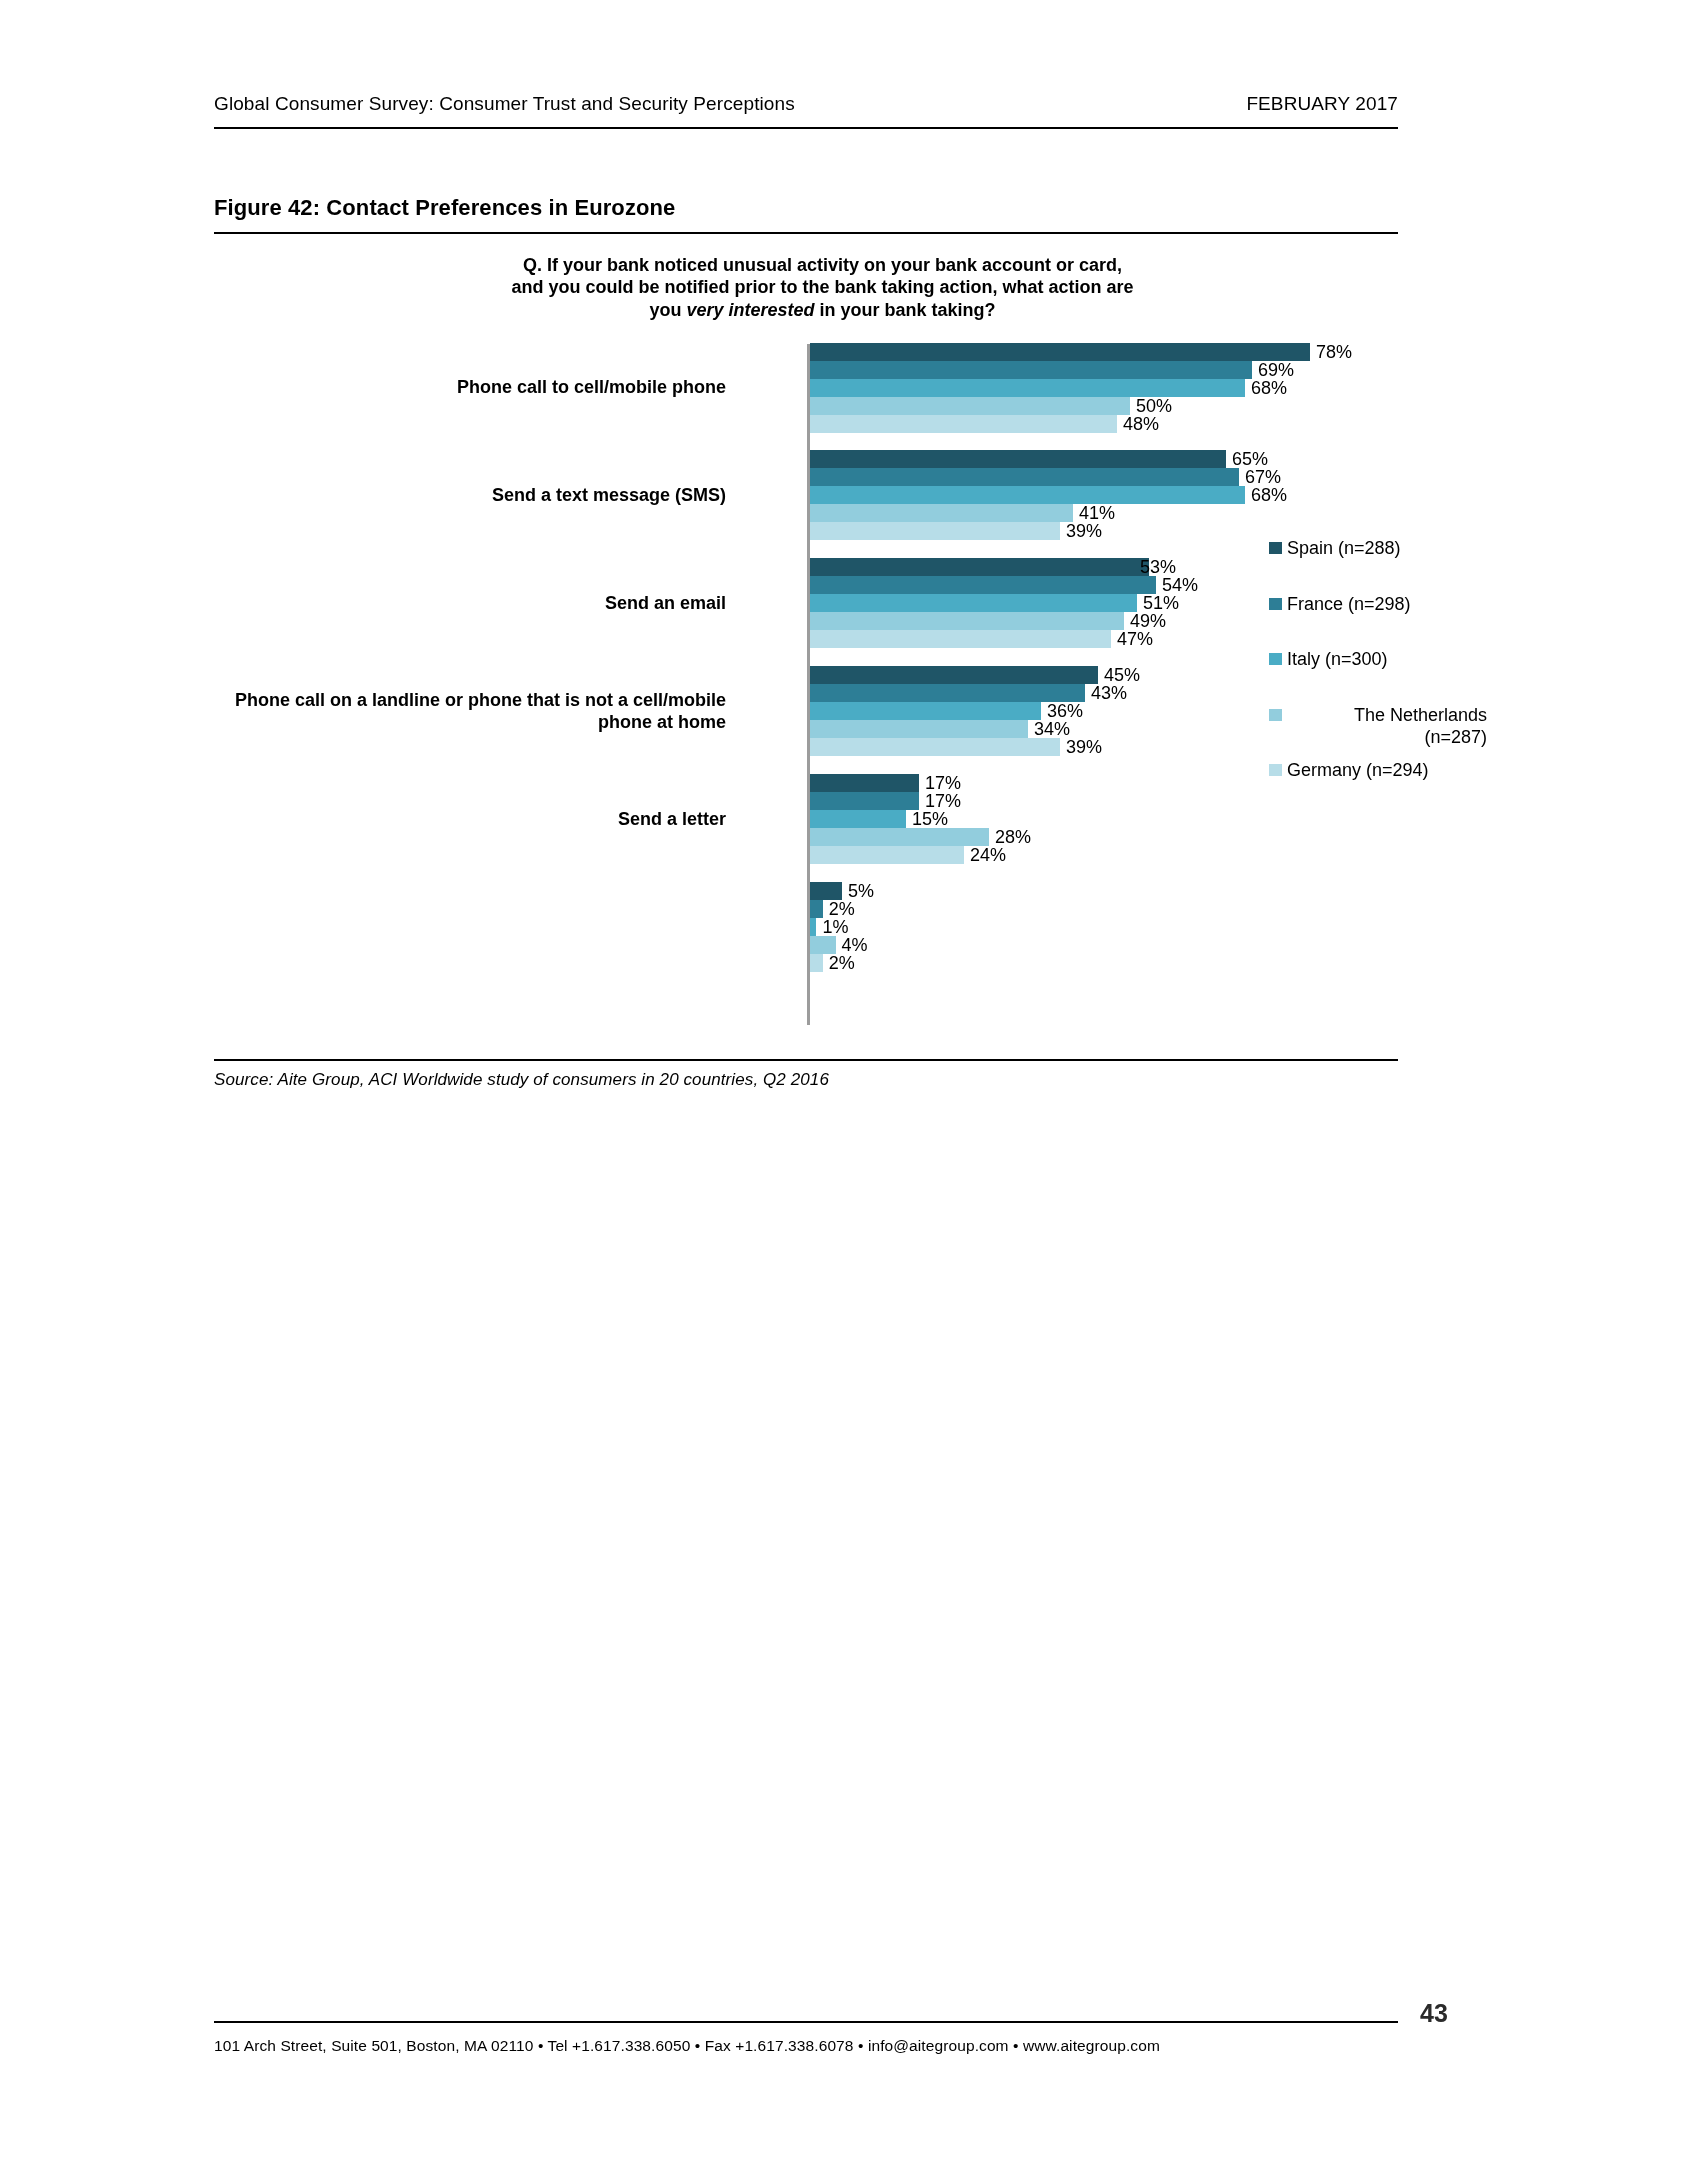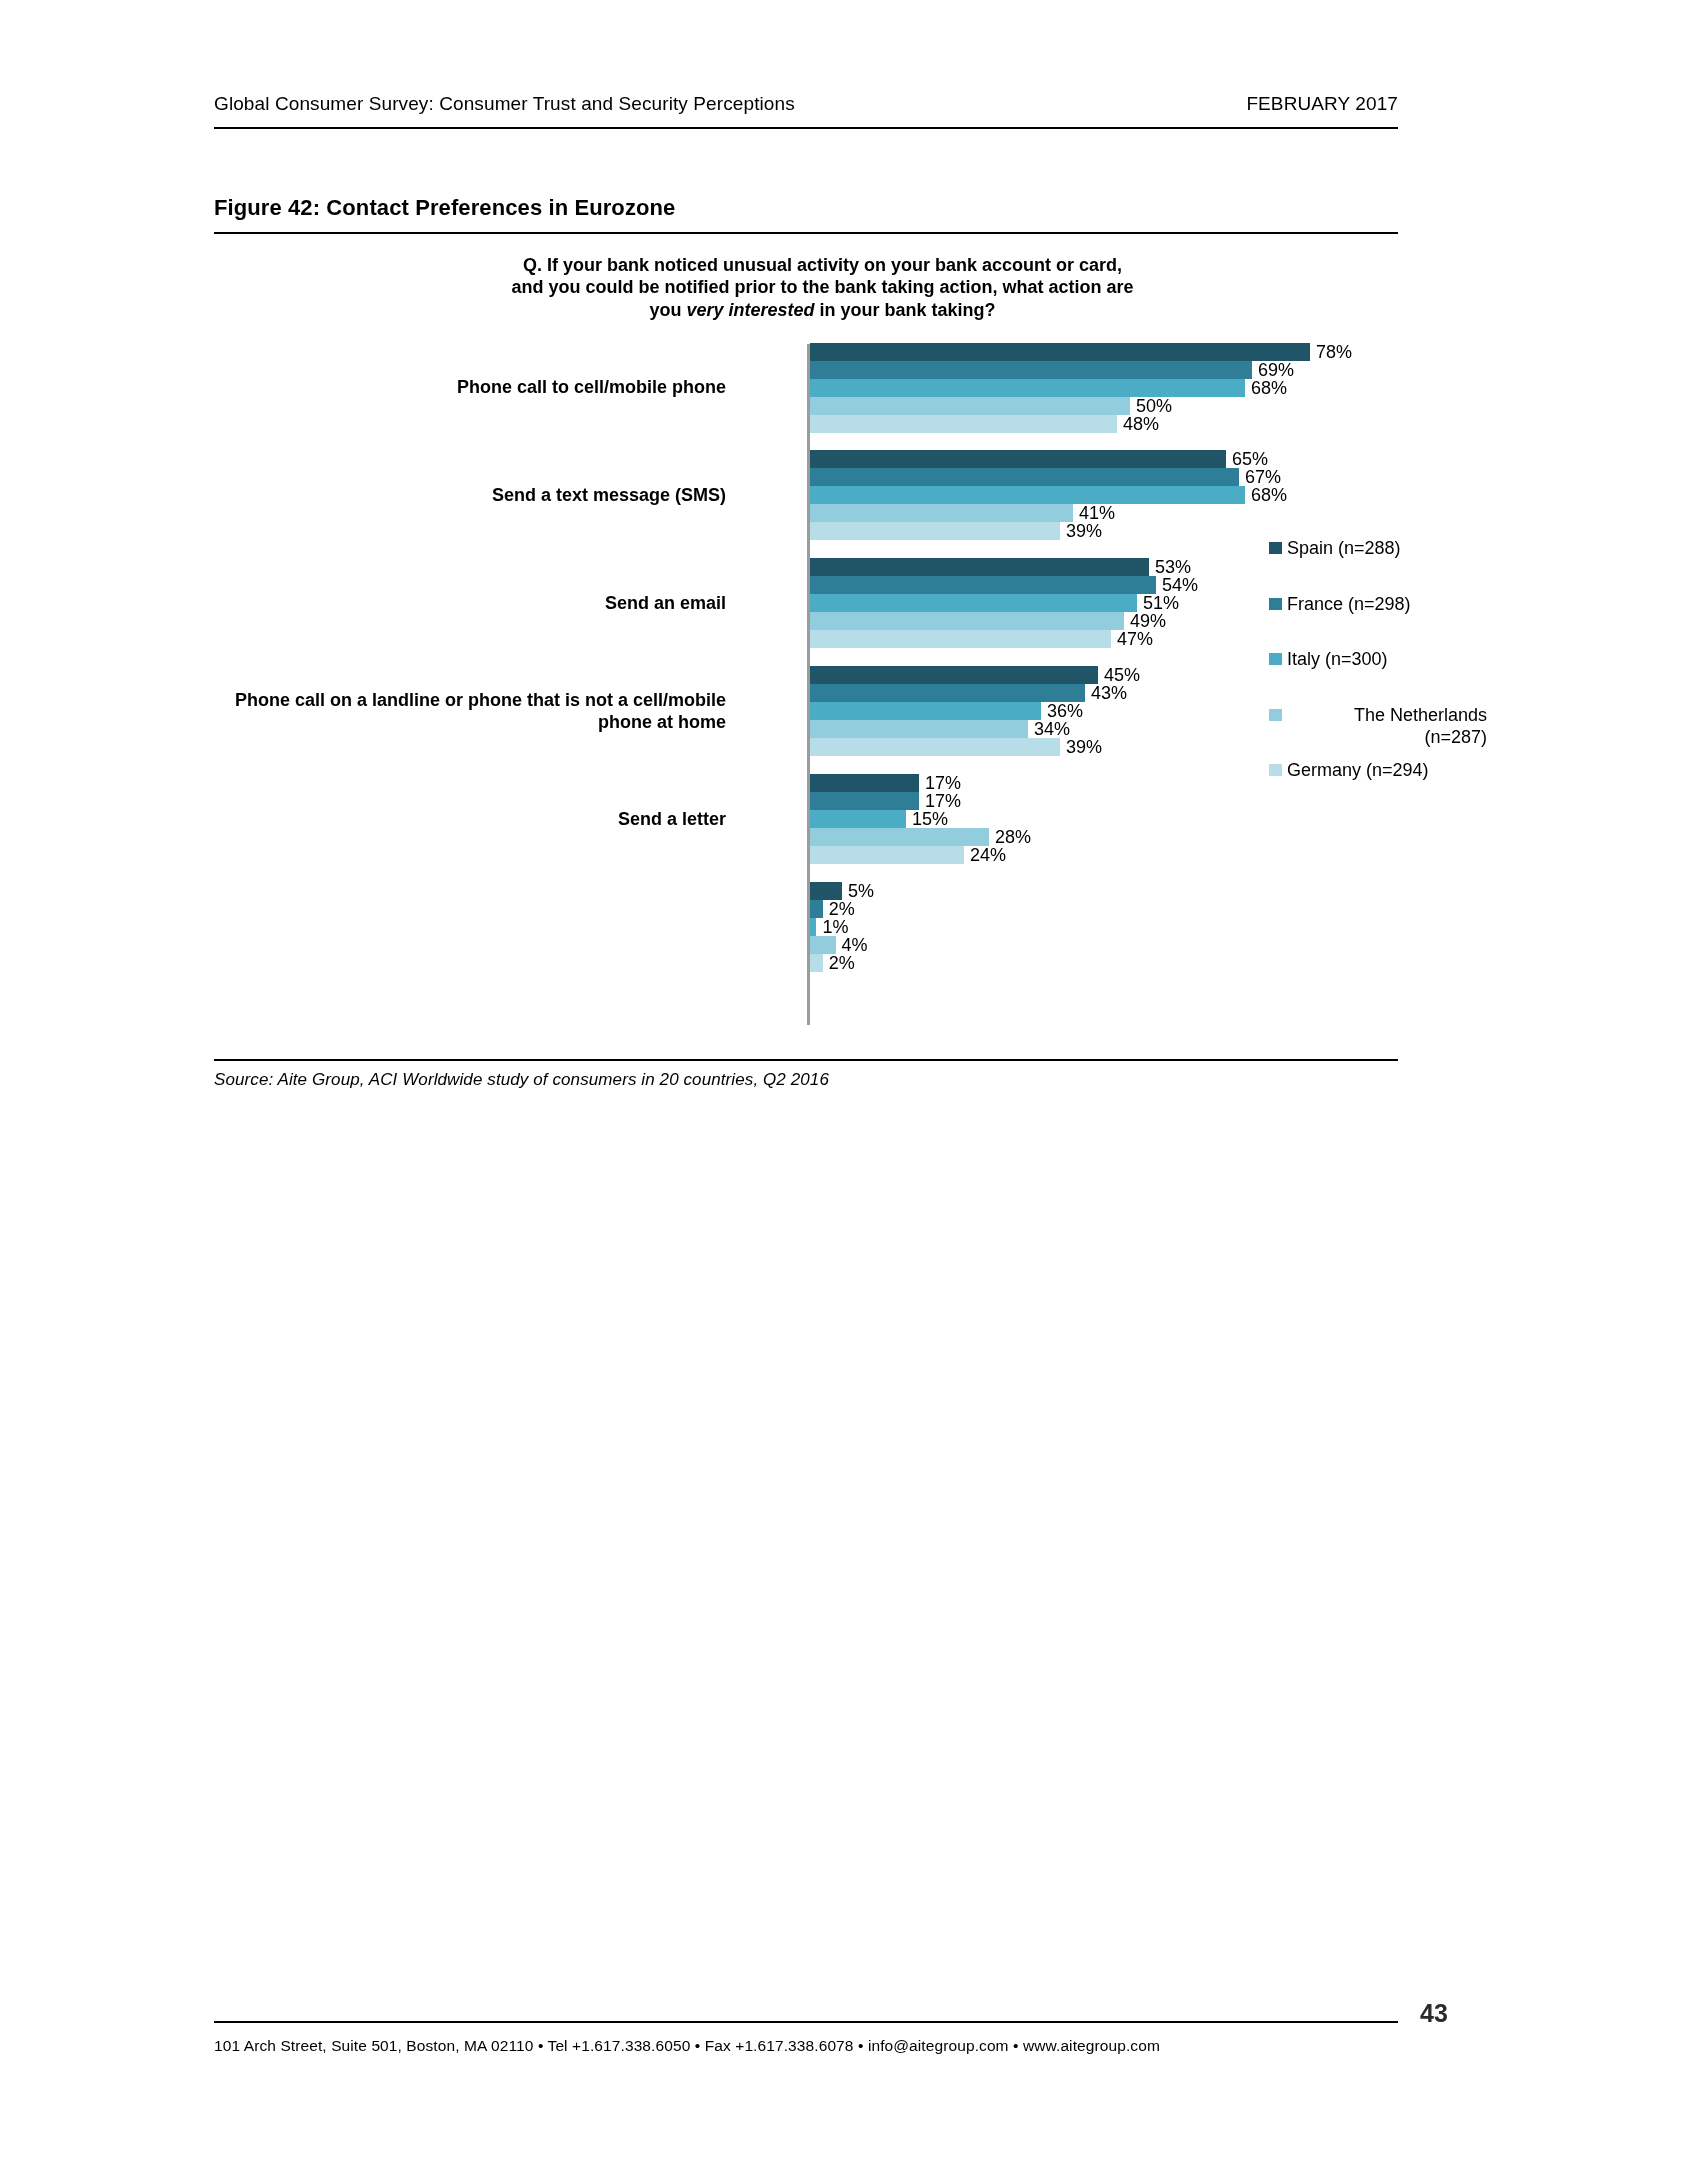--- a/index.html
+++ b/index.html
@@ -283,21 +283,21 @@
                 <div class="bar" style="width: 250px; background: rgb(183, 221, 232);"></div>
                 <span class="bar-val" style="left: 250px;">39%</span>
               </div>
             </div>
           </div>
           <div class="group" style="top: 218px; height: 89px;">
             <div class="cat-label" style="top: 50%; transform: translateY(-50%);">Send an email</div>
             <div class="bars" style="height: 89px;">
               <div class="bar-row" style="height: 18px;">
                 <div class="bar" style="width: 339px; background: rgb(31, 85, 103);"></div>
-                <span class="bar-val" style="left: 337px; padding-left: 8px;">53%</span>
+                <span class="bar-val" style="left: 322px; padding-left: 8px;">53%</span>
               </div>
               <div class="bar-row" style="height: 18px;">
                 <div class="bar" style="width: 346px; background: rgb(45, 126, 150);"></div>
                 <span class="bar-val" style="left: 346px;">54%</span>
               </div>
               <div class="bar-row" style="height: 18px;">
                 <div class="bar" style="width: 327px; background: rgb(74, 172, 197);"></div>
                 <span class="bar-val" style="left: 327px;">51%</span>
               </div>
               <div class="bar-row" style="height: 18px;">

